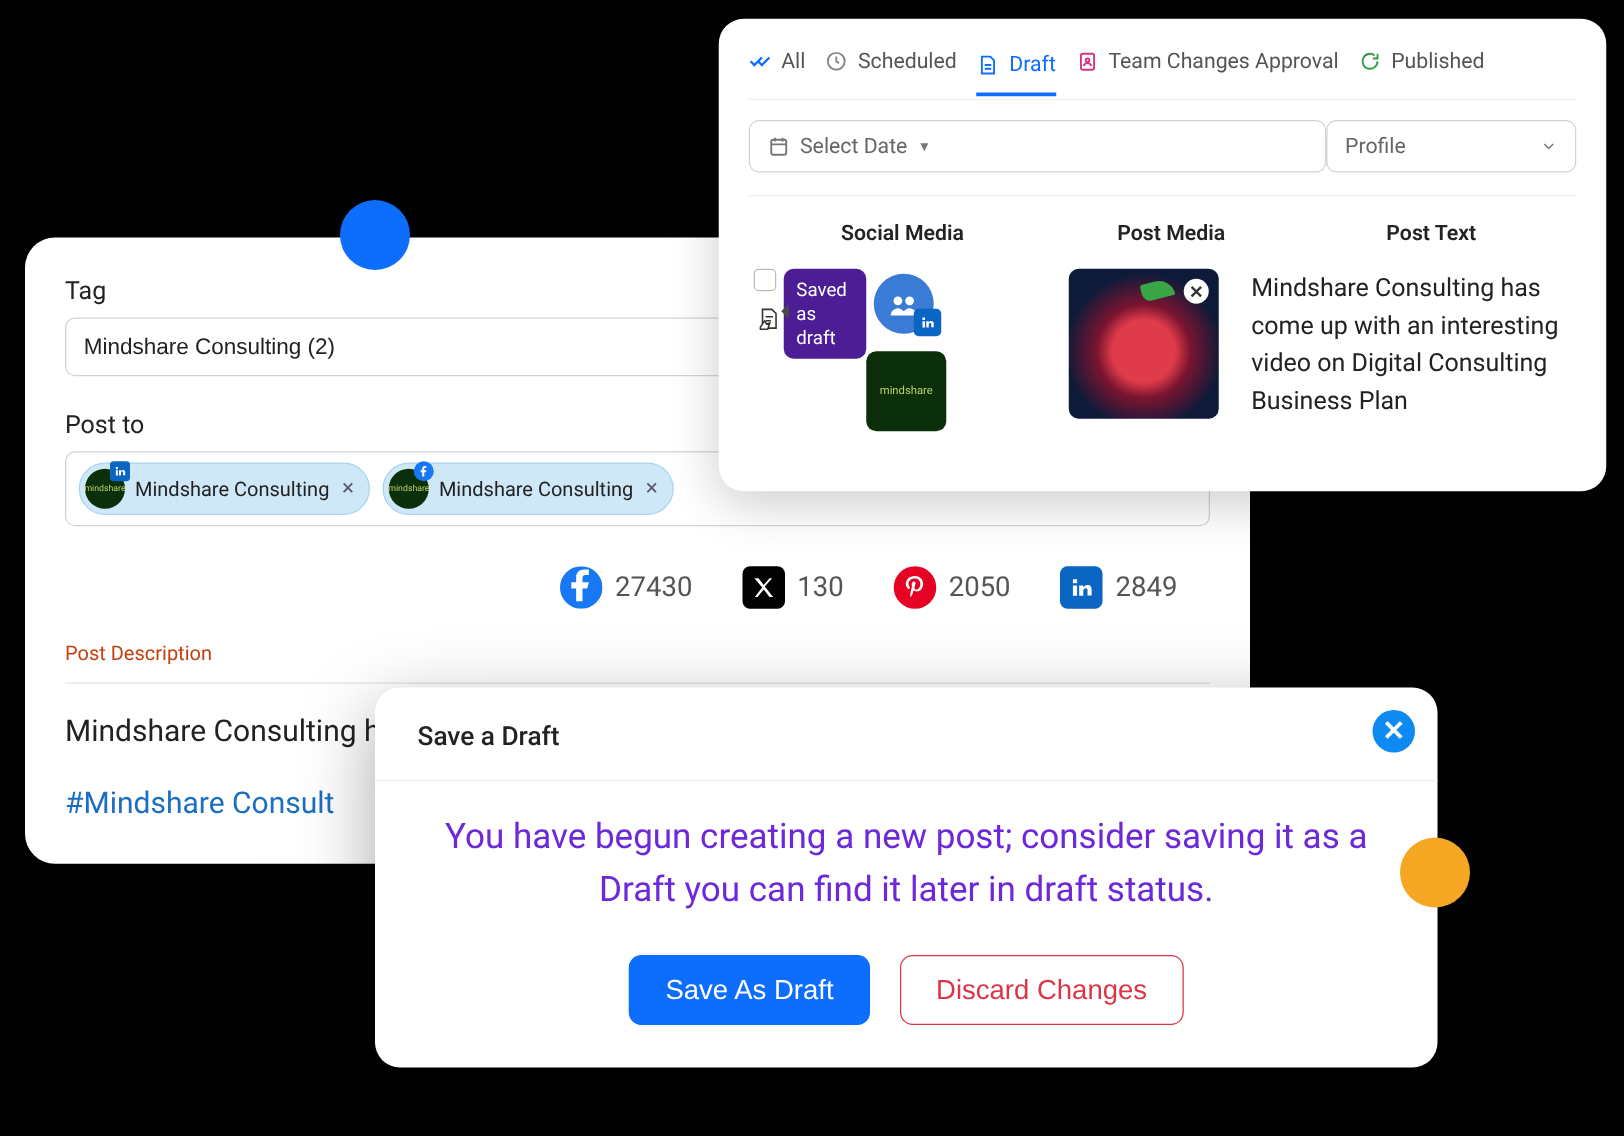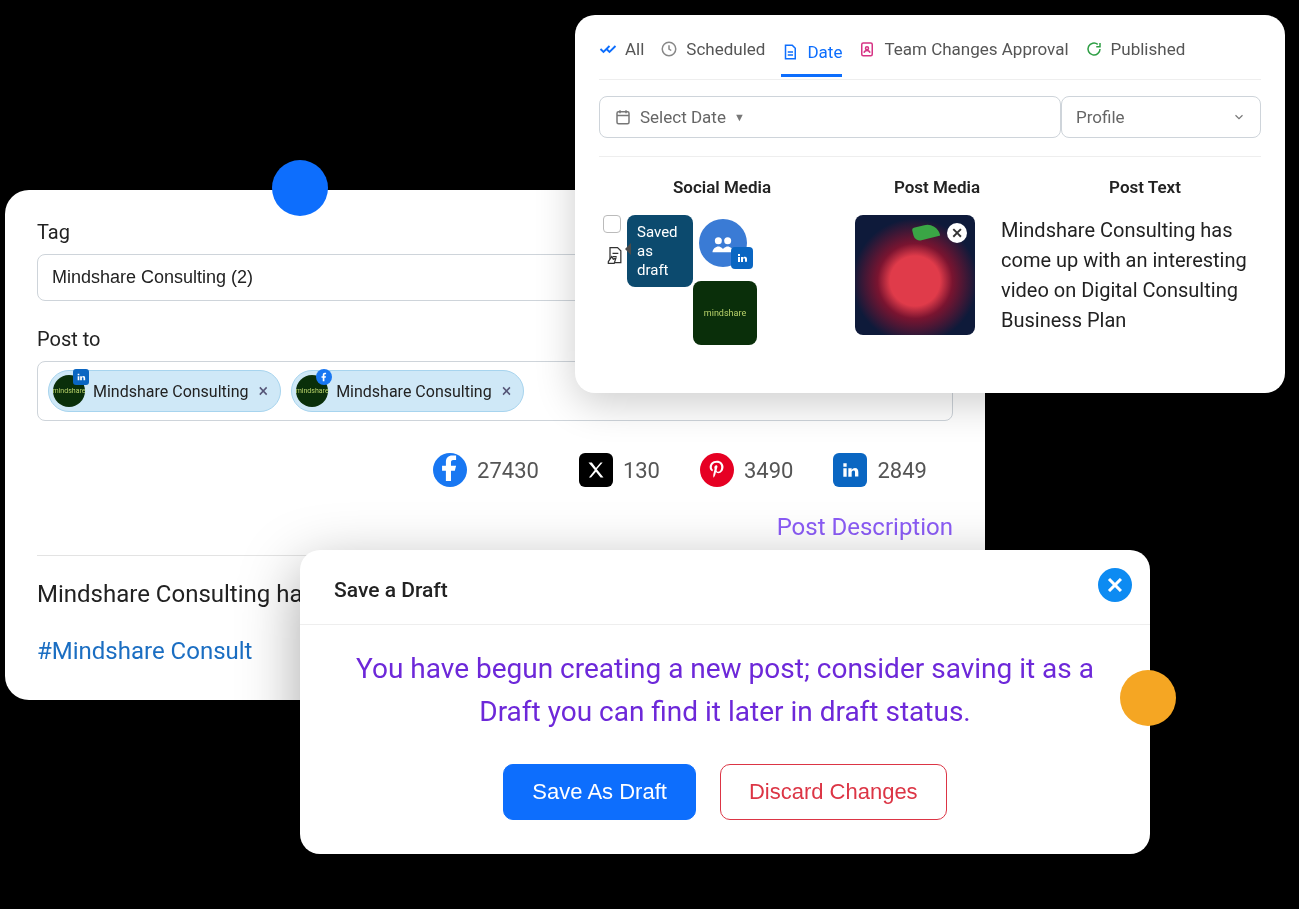--- a/index.html
+++ b/index.html
@@ -26,21 +26,21 @@
     width: 56px; height: 56px;
     background: #f5a623;
     border-radius: 50%;
     top: 670px; left: 1120px;
     z-index: 25;
   }
   
   
   .composer {
     position: absolute;
-    top: 190px; left: 5px;
+    top: 190px; left: 20px;
     width: 980px;
     background: #fff;
     border-radius: 24px;
     padding: 30px 32px;
     box-shadow: 0 10px 40px rgba(0,0,0,0.15);
     z-index: 1;
   }
   .composer label.section-label {
     display: block;
     font-size: 20px;
@@ -115,21 +115,21 @@
     color: #555;
     padding-left: 370px;
   }
   .stat { display:flex; align-items:center; gap:10px; }
   .stat .ic { width:34px; height:34px; display:flex; align-items:center; justify-content:center; border-radius:6px; }
   .ic.fb { color:#1877f2; }
   .ic.x  { background:#000; color:#fff; border-radius:6px; }
   .ic.pin{ background:#e60023; color:#fff; border-radius:50%; }
   .ic.li { background:#0a66c2; color:#fff; border-radius:6px; }
   
-  .desc-label { font-size: 24px; color:#8b5cf6; margin-bottom: 14px; text-align: right; }
+  .desc-label { font-size: 16px; color:#c2410c; margin-bottom: 14px; }
   .divider { border:none; border-top:1px solid #e3e3e3; margin: 14px 0 20px; }
   .desc-body {
     font-size: 24px;
     color:#222;
     line-height: 1.55;
   }
   .hashtag { color:#1b6ec2; margin-top:20px; font-size:24px; }
 
   
   .draft-panel {
@@ -196,21 +196,21 @@
   .cell { position:relative; }
   .checkbox {
     width:18px; height:18px;
     border:1px solid #bbb; border-radius:4px;
     position:absolute; top:0; left:4px;
     background:#fff;
   }
   .tooltip {
     position:absolute;
     top:0; left:28px;
-    background:#0c4a6e;
+    background:#4c1d95;
     color:#fff;
     border-radius:8px;
     padding:8px 10px;
     font-size:15px;
     line-height:1.25;
     width:66px;
   }
   .tooltip::before {
     content:"";
     position:absolute;
@@ -389,21 +389,21 @@
           </svg>
       </span>
       <span>130</span>
     </div>
     <div class="stat">
       <span class="ic pin">
         <svg width="22" height="22" viewBox="0 0 24 24" fill="currentColor">
             <path d="M12 2C6.5 2 4 5.7 4 9c0 2 1 3.7 2.6 4.3.3.1.5 0 .6-.3l.3-1c.1-.3 0-.4-.2-.6C6.6 10.6 6.3 9.9 6.3 9c0-2.5 1.9-4.8 5.4-4.8 3 0 4.9 1.8 4.9 4.4 0 3-1.4 5.3-3.4 5.3-1.1 0-1.9-.9-1.6-2 .3-1.3.9-2.7.9-3.6 0-.8-.4-1.5-1.4-1.5-1.1 0-2 1.1-2 2.6 0 .9.3 1.6.3 1.6l-1.3 5.4c-.4 1.6 0 3.6 0 3.8 0 .1.2.2.3 0 .1-.1 1.4-1.7 1.8-3.3l.7-2.7c.4.7 1.4 1.3 2.5 1.3 3.3 0 5.7-3 5.7-7C19 5 16 2 12 2z"></path>
           </svg>
       </span>
-      <span>3490</span>
+      <span>2050</span>
     </div>
     <div class="stat">
       <span class="ic li">
         <svg width="20" height="20" viewBox="0 0 24 24" fill="currentColor">
             <path d="M4 4h4v4H4zM4 10h4v10H4zM10 10h4v2c.8-1.4 2.3-2.3 4-2.3 3 0 4 2 4 5v5h-4v-5c0-1.3-.5-2-1.7-2S14 13.7 14 15v5h-4z"></path>
           </svg>
       </span>
       <span>2849</span>
     </div>
   </div>
@@ -436,21 +436,21 @@
       </span>
       <span>Scheduled</span>
     </div>
     <div class="tab active">
       <span class="ti draft">
         <svg width="18" height="18" viewBox="0 0 24 24" fill="none" stroke="currentColor" stroke-width="2">
             <path d="M6 3h9l4 4v14H6z"></path>
             <path d="M9 12h7M9 16h7"></path>
           </svg>
       </span>
-      <span>Date</span>
+      <span>Draft</span>
     </div>
     <div class="tab">
       <span class="ti team">
         <svg width="18" height="18" viewBox="0 0 24 24" fill="none" stroke="currentColor" stroke-width="2">
             <rect x="5" y="4" width="14" height="17" rx="2"></rect>
             <circle cx="12" cy="11" r="2"></circle>
             <path d="M8 17c.5-2 2-3 4-3s3.5 1 4 3"></path>
           </svg>
       </span>
       <span>Team Changes Approval</span>

